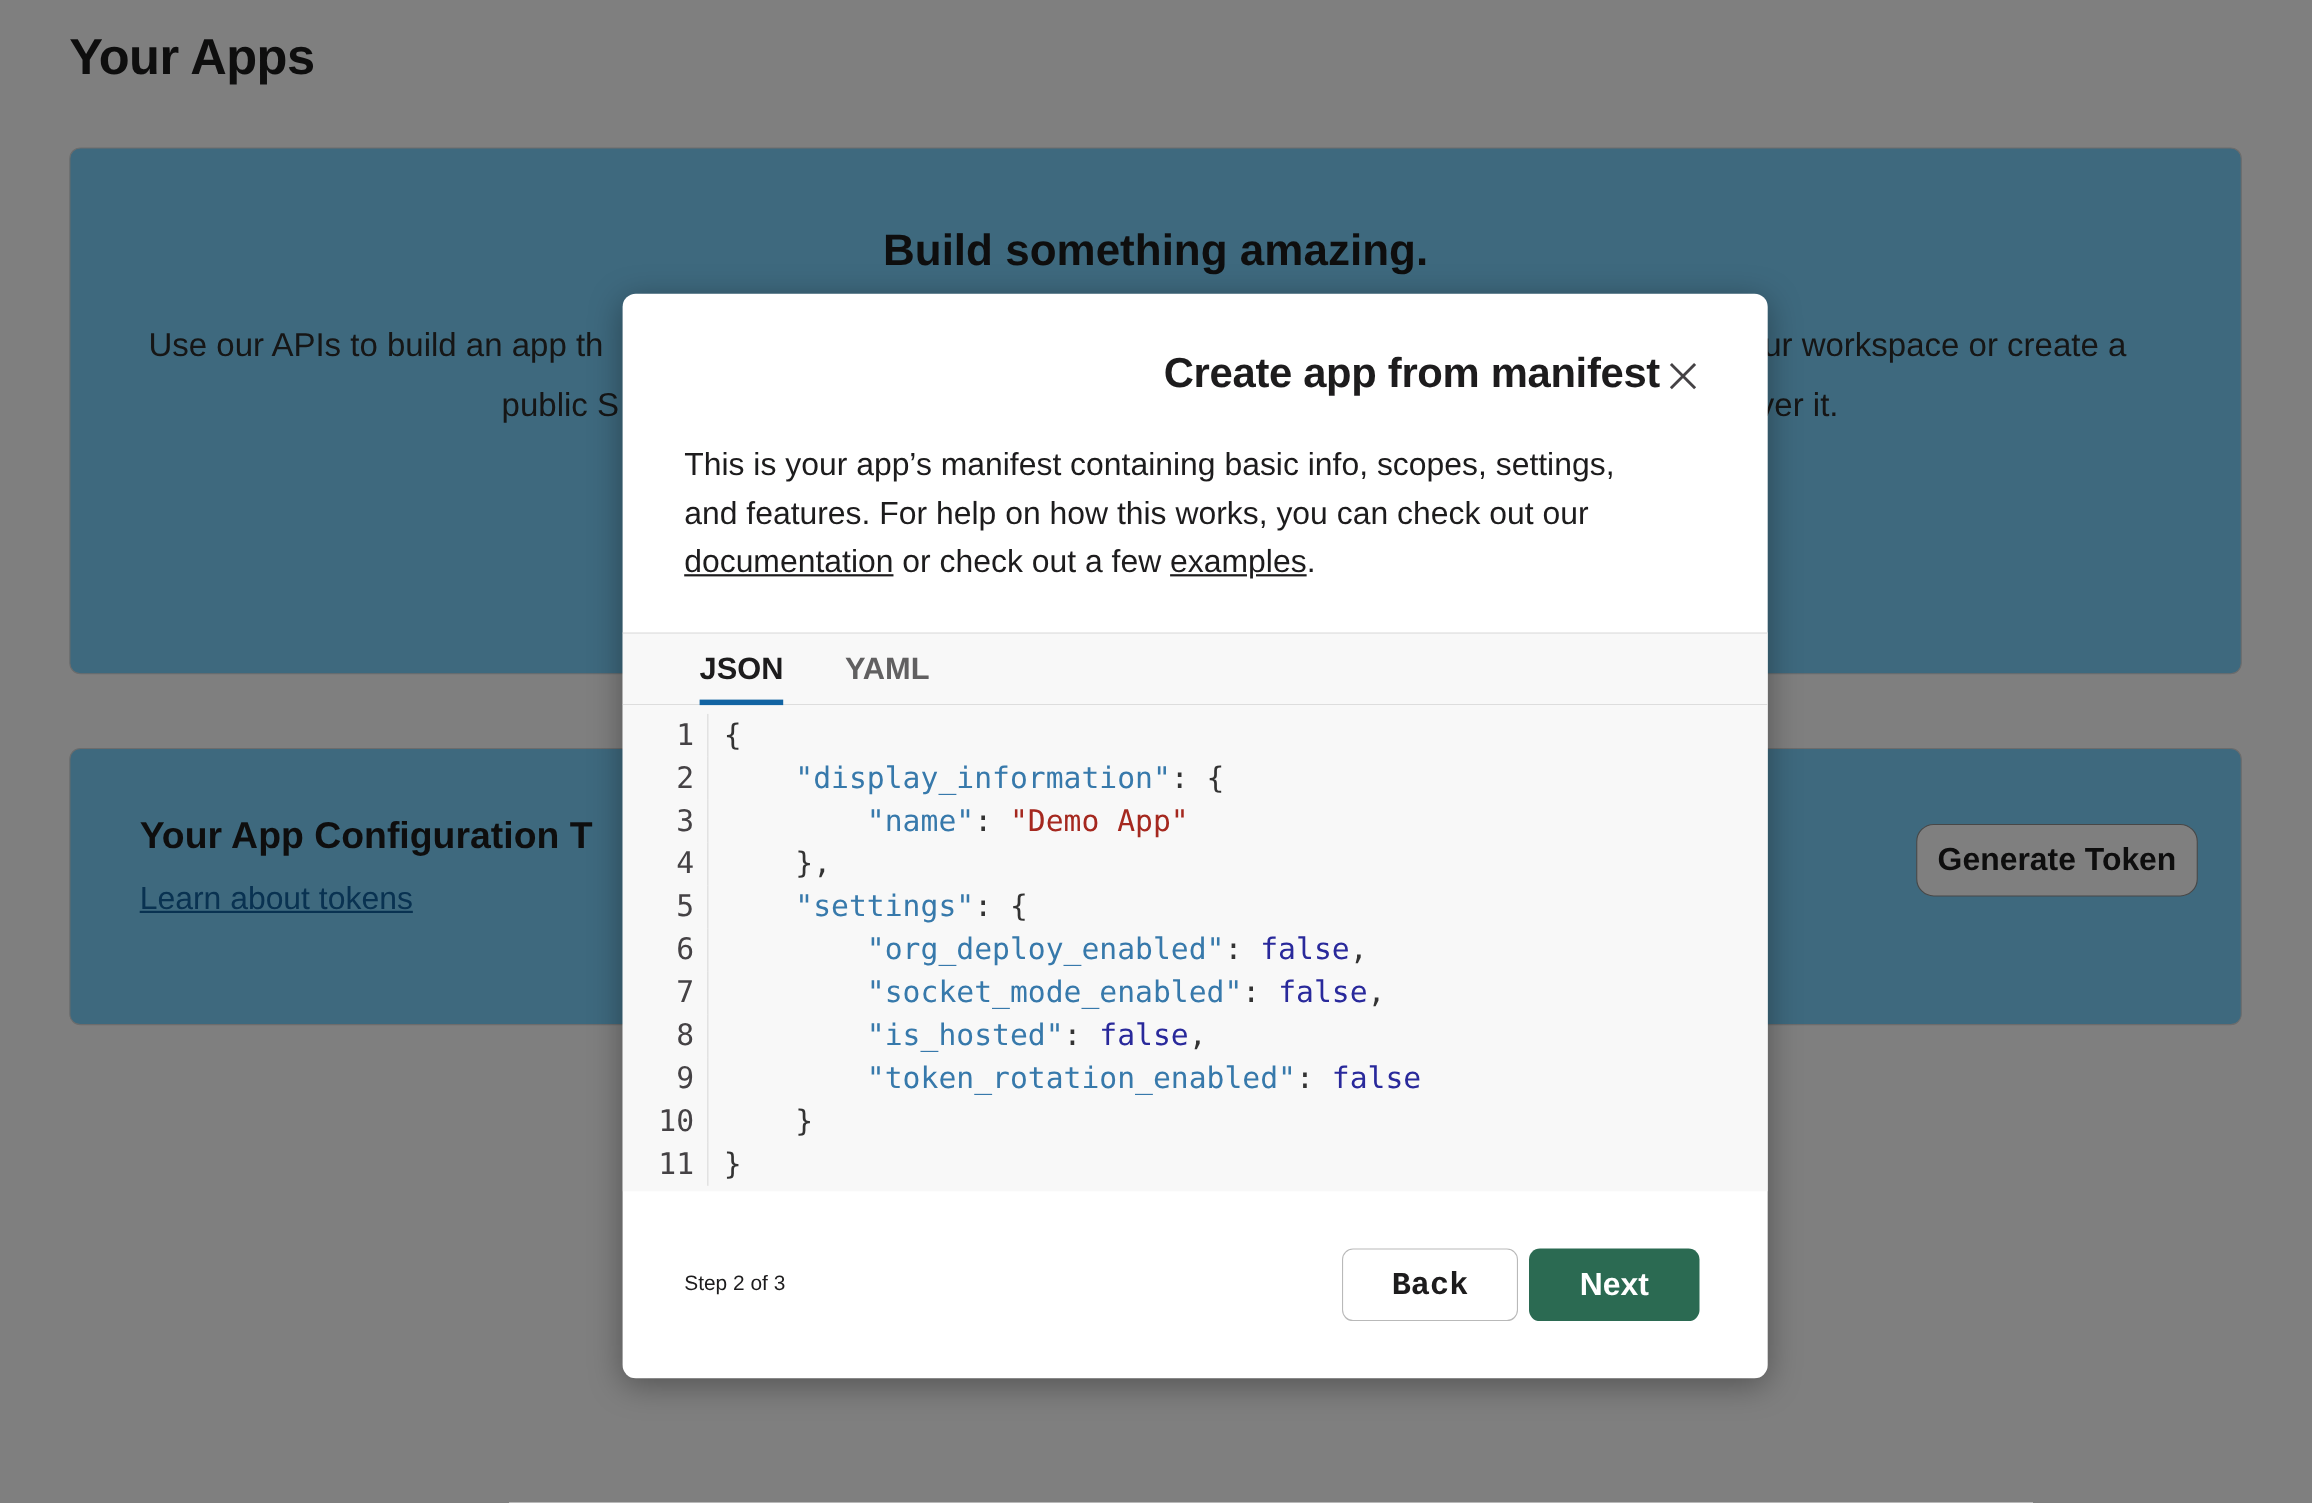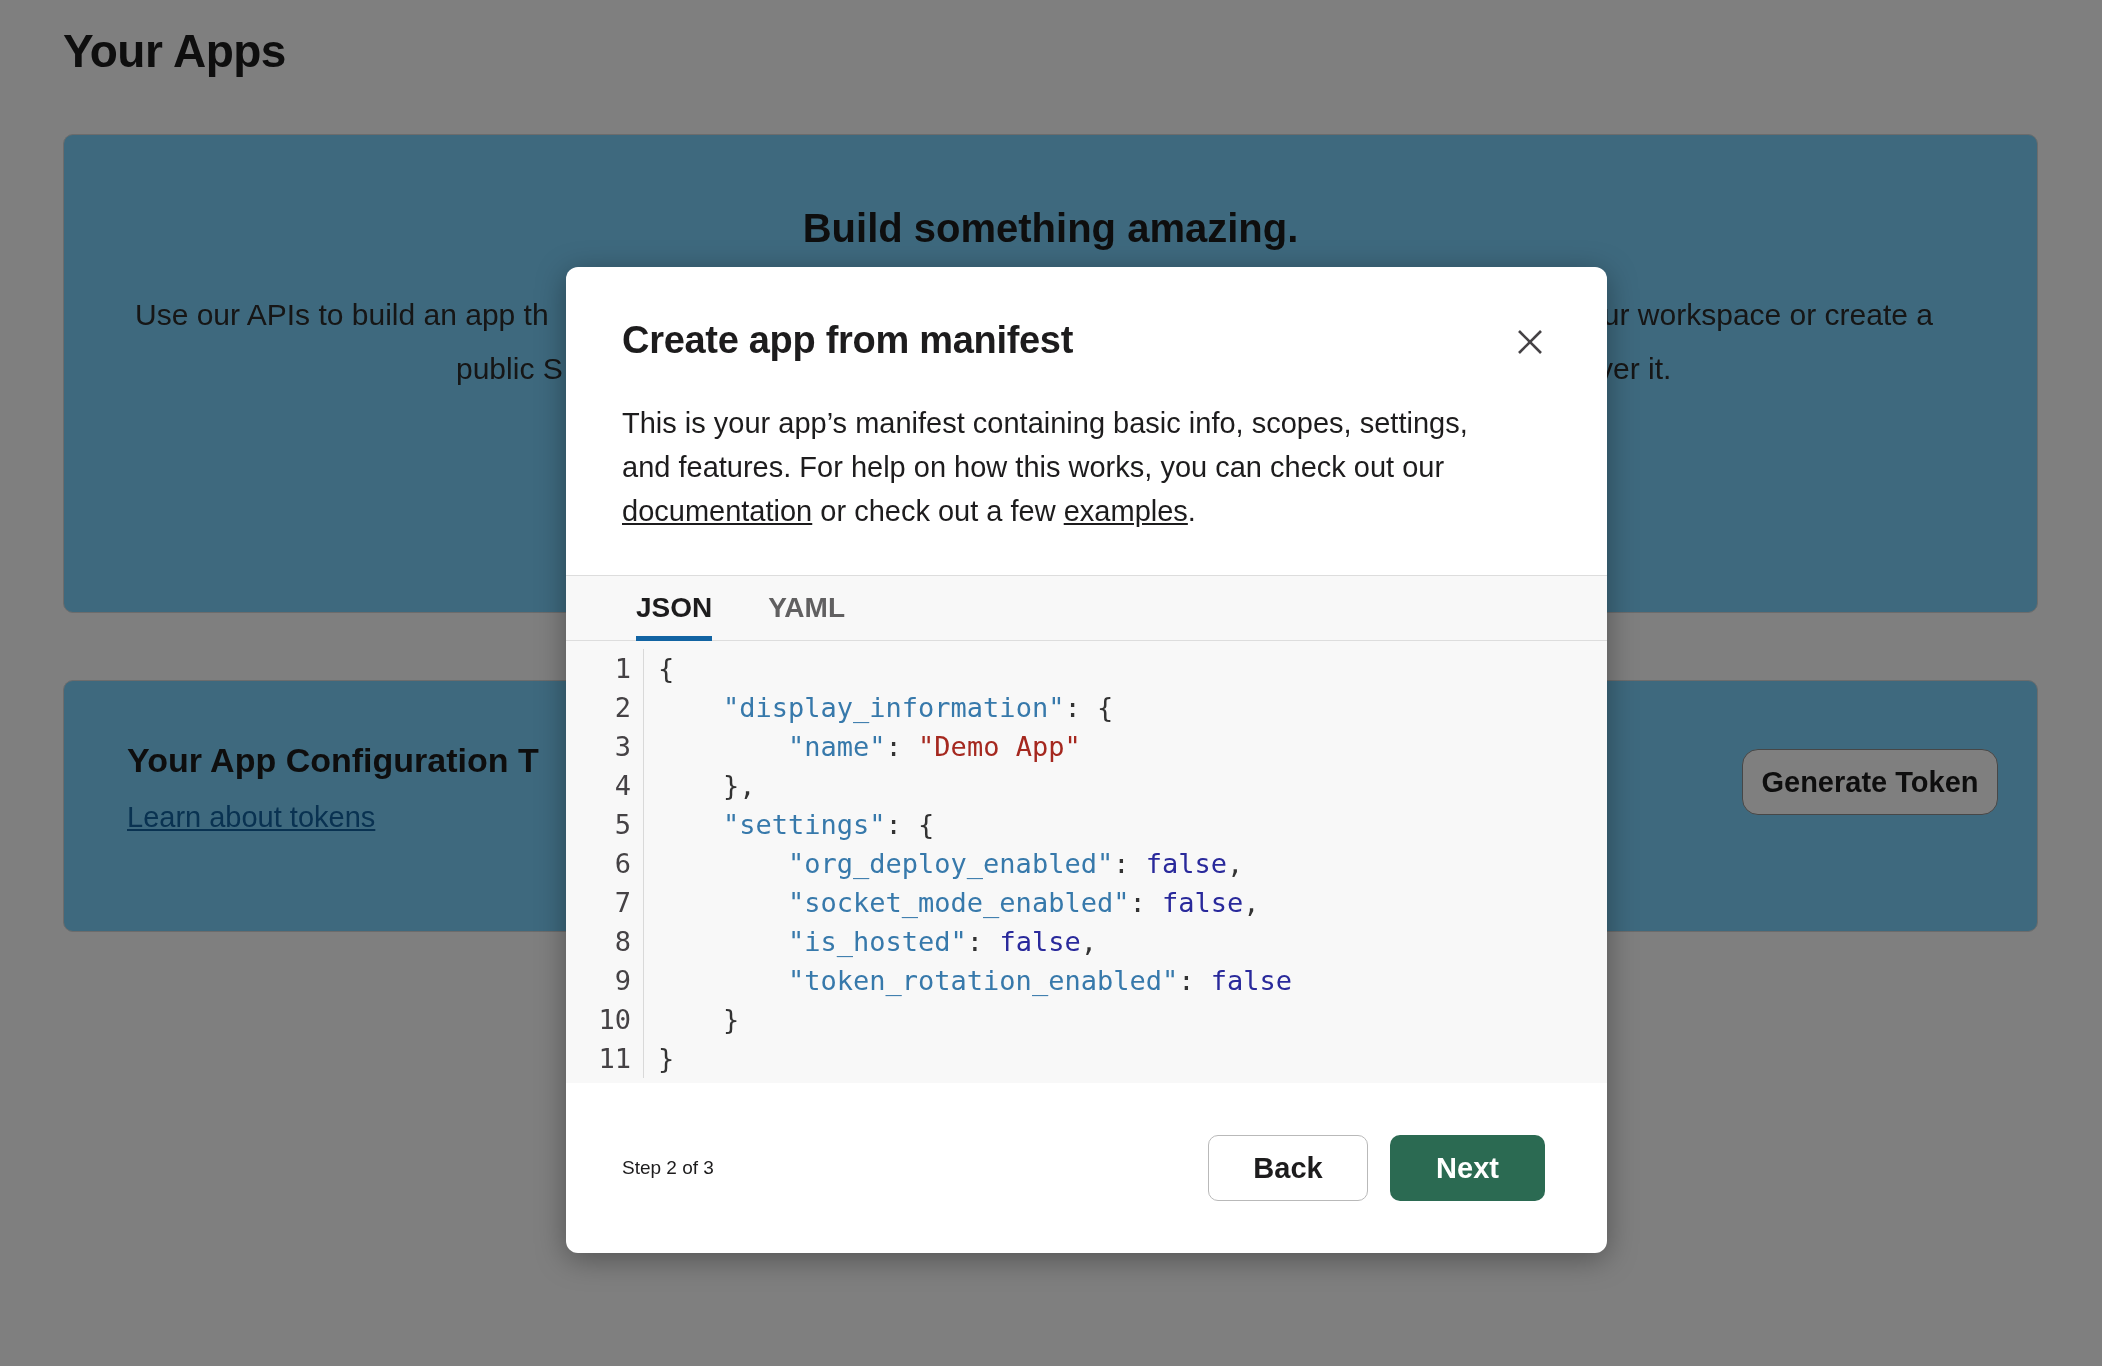--- a/index.html
+++ b/index.html
@@ -56,21 +56,21 @@
   
   .modal {
     position: absolute; left: 566px; top: 267px; width: 1041px; height: 986px;
     background: #ffffff; border-radius: 12px;
     box-shadow: 0 6px 30px rgba(0,0,0,0.35);
     display: flex; flex-direction: column;
     overflow: hidden;
   }
   .modal-header {
     padding: 52px 56px 0 56px;
-    display: flex; justify-content: space-between; align-items: flex-start;
+    display: flex; justify-content: flex-end; align-items: flex-start;
   }
   .modal-title { font-size: 38px; font-weight: 700; letter-spacing: -0.3px; }
   .modal-close {
     background: none; border: none; cursor: pointer; padding: 4px; margin-top: 2px;
     line-height: 0;
   }
   .modal-desc {
     padding: 38px 56px 0 56px;
     font-size: 29px; line-height: 44px; color: #1d1c1d;
     width: 1010px;
@@ -120,21 +120,22 @@
     padding: 0 62px 0 56px;
   }
   .step-label { font-size: 19px; color: #1d1c1d; }
   .footer-spacer { flex: 1; }
   .btn {
     height: 66px; border-radius: 10px; font-family: inherit;
     font-size: 29px; font-weight: 700; cursor: pointer;
   }
   .btn-back {
     width: 160px; background: #ffffff; border: 1px solid #b9b9b9; color: #1d1c1d;
-    margin-right: 22px;
+    margin-right: 10px;
+    font-family: Liberation Mono, monospace;
   }
   .btn-next {
     width: 155px; background: var(--accent-green); border: none; color: #ffffff;
   }
 </style>
 </head>
 <body>
 
 <div class="page">
   <h1 class="page-title">Your Apps</h1>

